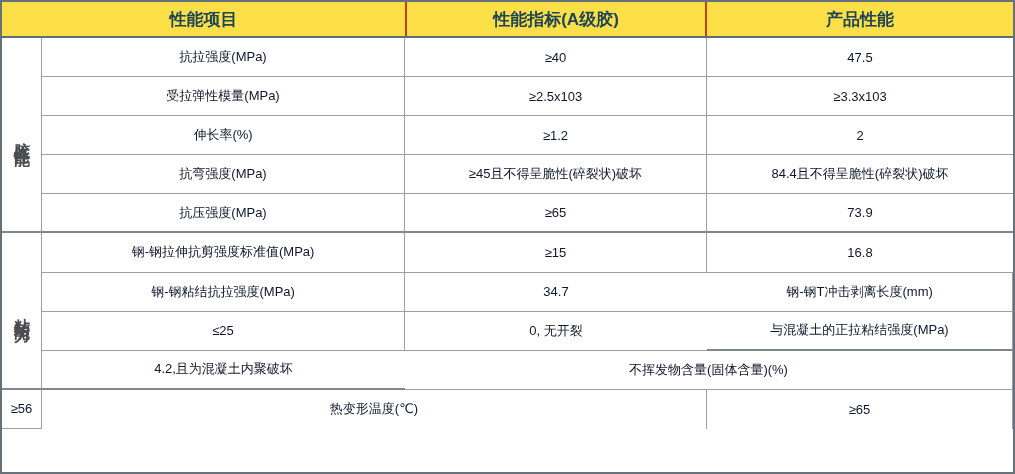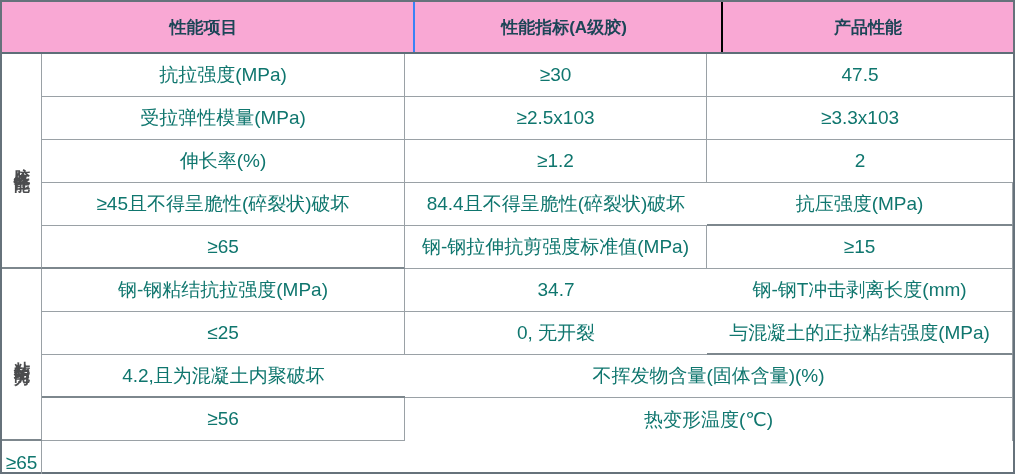--- a/index.html
+++ b/index.html
@@ -12,52 +12,51 @@
     position: relative;
     width: 1015px;
     height: 474px;
     box-sizing: border-box;
     border: 2px solid #66727b;
     background: #ffffff;
   }
   
   .thead {
     display: flex;
-    height: 52px;
+    height: 36px;
     box-sizing: border-box;
-    background: #f9a8d4;
+    background: #fde047;
     border-bottom: 2px solid #5e6e78;
-    gap: 8px;
   }
   .th {
     display: flex;
     align-items: center;
     justify-content: center;
     box-sizing: border-box;
     font-size: 17px;
     font-weight: bold;
     color: #1d4557;
   }
   .th-1 { width: 403px; }
-  .th-2 { width: 300px; border-left: 2px solid #3b82f6; }
-  .th-3 { flex: 1; border-left: 2px solid #000000; text-align: right; }
+  .th-2 { width: 300px; border-left: 2px solid #c2410c; }
+  .th-3 { flex: 1; border-left: 2px solid #c2410c; text-align: right; }
   
   .tbody {
     display: grid;
     grid-template-columns: 40px 363px 302px 1fr;
     grid-auto-rows: 1fr;
     height: calc(100% - 40px);
   }
   .cell {
     display: flex;
     align-items: center;
     justify-content: center;
     box-sizing: border-box;
-    font-size: 19px;
-    color: #0f766e;
+    font-size: 13px;
+    color: #0f172a;
     border-bottom: 1px solid #9aa1a6;
     border-right: 1px solid #9aa1a6;
     overflow: hidden;
     white-space: nowrap;
     text-align: center;
   }
   .cell.last-col { border-right: none; }
   .cell.last-row { border-bottom: none; }
   .cell.sec-break { border-bottom: 2px solid #7d878d; }
   .group-cell {
@@ -81,41 +80,44 @@
     <div class="th th-1">性能项目</div>
     <div class="th th-2">性能指标(A级胶)</div>
     <div class="th th-3">产品性能</div>
   </div>
 
   <div class="tbody">
 
     <div class="cell group-cell group-1 sec-break">胶体性能</div>
 
     <div class="cell">抗拉强度(MPa)</div>
-    <div class="cell">≥30</div>
+    <div class="cell">≥40</div>
     <div class="cell last-col">47.5</div>
 
     <div class="cell">受拉弹性模量(MPa)</div>
     <div class="cell">≥2.5x103</div>
     <div class="cell last-col">≥3.3x103</div>
 
     <div class="cell">伸长率(%)</div>
     <div class="cell">≥1.2</div>
     <div class="cell last-col">2</div>
 
+    <div class="cell">抗弯强度(MPa)</div>
     <div class="cell">≥45且不得呈脆性(碎裂状)破坏</div>
     <div class="cell last-col">84.4且不得呈脆性(碎裂状)破坏</div>
 
     <div class="cell sec-break">抗压强度(MPa)</div>
     <div class="cell sec-break">≥65</div>
+    <div class="cell sec-break last-col">73.9</div>
 
     <div class="cell group-cell group-2 sec-break">粘结能力</div>
 
     <div class="cell">钢-钢拉伸抗剪强度标准值(MPa)</div>
     <div class="cell">≥15</div>
+    <div class="cell last-col">16.8</div>
 
     <div class="cell">钢-钢粘结抗拉强度(MPa)</div>
     <div class="cell last-col">34.7</div>
 
     <div class="cell">钢-钢T冲击剥离长度(mm)</div>
     <div class="cell">≤25</div>
     <div class="cell last-col">0, 无开裂</div>
 
     <div class="cell sec-break">与混凝土的正拉粘结强度(MPa)</div>
     <div class="cell sec-break last-col">4.2,且为混凝土内聚破坏</div>

